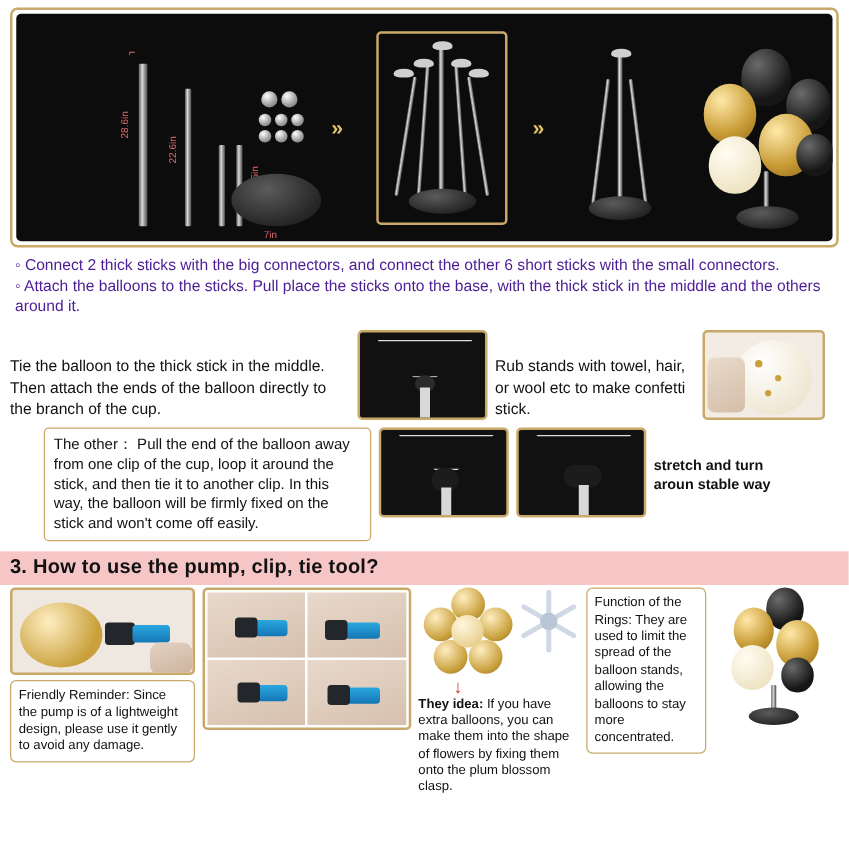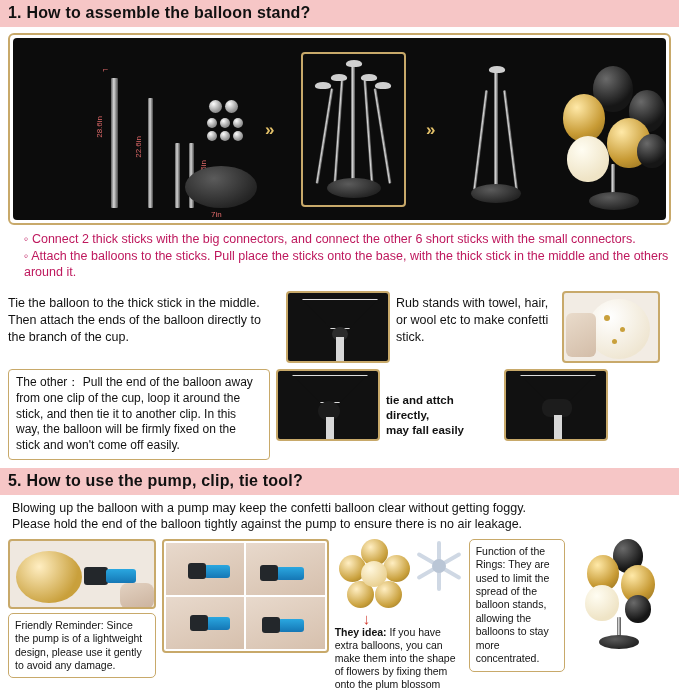--- a/index.html
+++ b/index.html
@@ -81,31 +81,30 @@
     border-radius: 50% 50% 48% 48%;
   }
   .b-black { background: radial-gradient(circle at 33% 28%, #6a6a6a, #161616 65%); }
   .b-gold  { background: radial-gradient(circle at 33% 28%, #ffe9a8, #c79a34 60%, #8d6a1c); }
   .b-conf  { background: radial-gradient(circle at 35% 30%, #fffdf2, #efe4c6 70%); }
 
   .bullets {
     padding: 6px 10px 4px 12px;
     font-size: 12.5px;
     line-height: 1.28;
-    color: #be185d;
-    margin-left: 12px;
+    color: #4c1d95;
   }
   .bullets div { margin-bottom: 1px; }
 
   
   .s2-row1 {
     display: flex;
     gap: 6px;
     padding: 6px 8px 0 8px;
-    align-items: flex-start;
+    align-items: flex-end;
   }
   .s2-text {
     font-size: 12.5px;
     line-height: 1.35;
     color: #111;
     padding-top: 4px;
   }
   .img-card {
     border: 2px solid #c8a96a;
     border-radius: 4px;
@@ -208,21 +207,20 @@
     width: 4px; height: 50px;
     background: #cfd8e4;
     border-radius: 2px;
   }
 </style>
 </head>
 <body>
 
 <div class="page">
 
-  <div class="section-head">1. How to assemble the balloon stand?</div>
 
   <div class="photo-frame">
     <div class="photo">
 
       <div class="stick" style="left:98px; top:40px; width:7px; height:130px;"></div>
       <div class="dim-label vdim" style="left:82px; top:78px;">28.6in</div>
       <div class="dim-label" style="left:90px; top:26px; font-size:9px; color:#e06a6a;">⌐</div>
 
       <div class="stick" style="left:135px; top:60px; width:5px; height:110px;"></div>
       <div class="dim-label vdim" style="left:121px; top:98px;">22.6in</div>
@@ -303,45 +301,41 @@
     <div class="img-card" style="width:98px; height:72px; background:#f2ece4;">
       <div style="position:absolute; left:24px; top:6px; width:62px; height:60px; border-radius:50%; background:radial-gradient(circle at 35% 30%,#ffffff,#efe6d2 75%);"></div>
       <div style="position:absolute; left:2px; top:20px; width:30px; height:44px; background:linear-gradient(150deg,#e9dbcb,#d3bda8); border-radius:6px;"></div>
       <div style="position:absolute; left:40px; top:22px; width:6px; height:6px; background:#c9a03c; border-radius:50%;"></div>
       <div style="position:absolute; left:56px; top:34px; width:5px; height:5px; background:#c9a03c; border-radius:50%;"></div>
       <div style="position:absolute; left:48px; top:46px; width:5px; height:5px; background:#c9a03c; border-radius:50%;"></div>
     </div>
   </div>
 
   <div class="s2-row2">
-    <div class="box-text" style="width:262px;">The other： Pull the end of the balloon away from one clip of the cup, loop it around the stick, and then tie it to another clip. In this way, the balloon will be firmly fixed on the stick and won't come off easily.</div>
+    <div class="box-text" style="width:262px;margin-left:27px;">The other： Pull the end of the balloon away from one clip of the cup, loop it around the stick, and then tie it to another clip. In this way, the balloon will be firmly fixed on the stick and won't come off easily.</div>
 
     <div class="img-card" style="width:104px; height:72px;">
       <div style="position:absolute; left:14px; top:4px; width:76px; height:28px; background:#111; clip-path:polygon(0 0,100% 0,62% 100%,38% 100%); border:1px solid #ddd;"></div>
       <div style="position:absolute; left:40px; top:30px; width:22px; height:20px; background:#1c1c1c; border-radius:50%;"></div>
       <div style="position:absolute; left:48px; top:46px; width:8px; height:24px; background:#d8d8d8;"></div>
     </div>
 
-    <div class="cap" style="width:112px; white-space:pre-line;">tie and attch directly,
-may fall easily</div>
 
     <div class="img-card" style="width:104px; height:72px;">
       <div style="position:absolute; left:14px; top:4px; width:76px; height:28px; background:#111; clip-path:polygon(0 0,100% 0,62% 100%,38% 100%); border:1px solid #ddd;"></div>
       <div style="position:absolute; left:36px; top:28px; width:30px; height:18px; background:#1c1c1c; border-radius:8px;"></div>
       <div style="position:absolute; left:48px; top:44px; width:8px; height:26px; background:#d8d8d8;"></div>
     </div>
 
+    <div class="cap" style="width:98px; white-space:pre-line;">stretch and turn
+aroun stable way</div>
   </div>
 
-  <div class="section-head">5. How to use the pump, clip, tie tool?</div>
-
-  <div class="s3-text">
-    <div>Blowing up the balloon with a pump may keep the confetti balloon clear without getting foggy.</div>
-    <div>Please hold the end of the balloon tightly against the pump to ensure there is no air leakage.</div>
-  </div>
+  <div class="section-head">3. How to use the pump, clip, tie tool?</div>
+
 
   <div class="s3-grid">
 
     <div style="width:148px;">
       <div class="img-card" style="width:148px; height:70px; background:#efe8e0;">
         <div style="position:absolute; left:6px; top:10px; width:66px; height:52px; border-radius:50%; background:radial-gradient(circle at 35% 30%,#ffeec2,#c9a03c 70%);"></div>
         <div class="dark-grip" style="left:74px; top:26px; width:24px; height:18px;"></div>
         <div class="pump-blue" style="left:96px; top:28px; width:30px; height:14px;"></div>
         <div style="position:absolute; left:110px; top:42px; width:34px; height:26px; background:linear-gradient(160deg,#e3d2c2,#cbb29d); border-radius:8px;"></div>
       </div>

